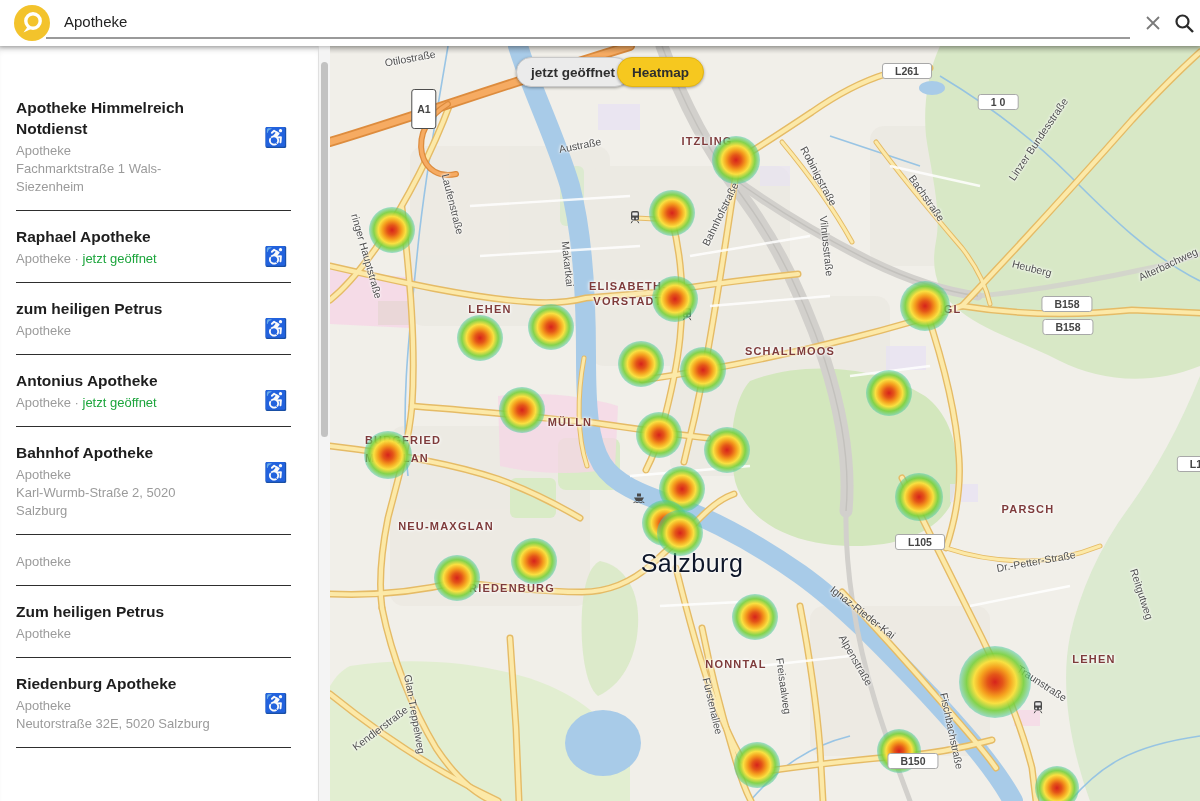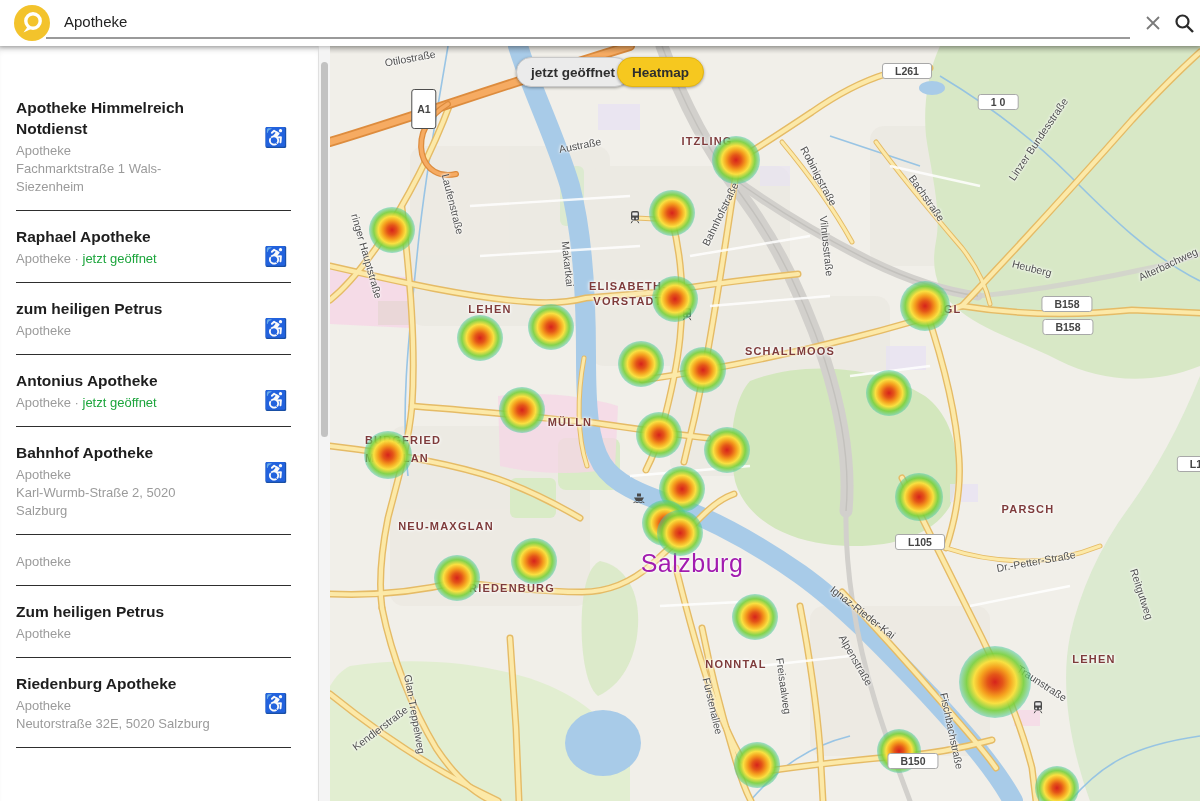--- a/index.html
+++ b/index.html
@@ -34,21 +34,21 @@
   .map{position:absolute;left:330px;top:0;width:870px;height:755px;background:#f1efe9;
     overflow:hidden;}
   .map::after{content:"";position:absolute;left:0;top:0;right:0;height:8px;
     background:linear-gradient(rgba(0,0,0,.20),rgba(0,0,0,0));pointer-events:none;z-index:40;}
   .basemap{position:absolute;left:0;top:0;}
   #overlays{position:absolute;left:0;top:0;width:870px;height:755px;}
   .mlabel{position:absolute;white-space:nowrap;transform:translate(-50%,-50%);
     text-shadow:0 0 2px #fff,0 0 3px #fff,0 0 4px #fff;}
   .street{font-size:10.5px;color:#4f4f4f;}
   .district{font-size:11px;font-weight:bold;letter-spacing:1.2px;color:#7e3b3b;}
-  .citylabel{font-size:25px;color:#a21caf;letter-spacing:.5px;}
+  .citylabel{font-size:25px;color:#0f172a;letter-spacing:.5px;}
   .shield{position:absolute;transform:translate(-50%,-50%);font-size:10.5px;font-weight:bold;
     color:#454545;background:#fff;border:1.5px solid #a8a8a8;border-radius:3px;
     padding:0 12px;line-height:14px;white-space:nowrap;}
   .shield.motorway{border-color:#4d4d4d;padding:12px 5px;}
   .heat{position:absolute;transform:translate(-50%,-50%);border-radius:50%;
     background:radial-gradient(circle,
       rgba(214,35,28,1) 0%, rgba(228,85,24,1) 15%, rgba(245,160,30,1) 29%,
       rgba(249,224,62,.98) 42%, rgba(120,208,60,.9) 56%,
       rgba(62,198,190,.45) 72%, rgba(110,200,230,.14) 86%, rgba(120,200,230,0) 100%);}
   .ticon{position:absolute;transform:translate(-50%,-50%);width:14px;height:14px;}

